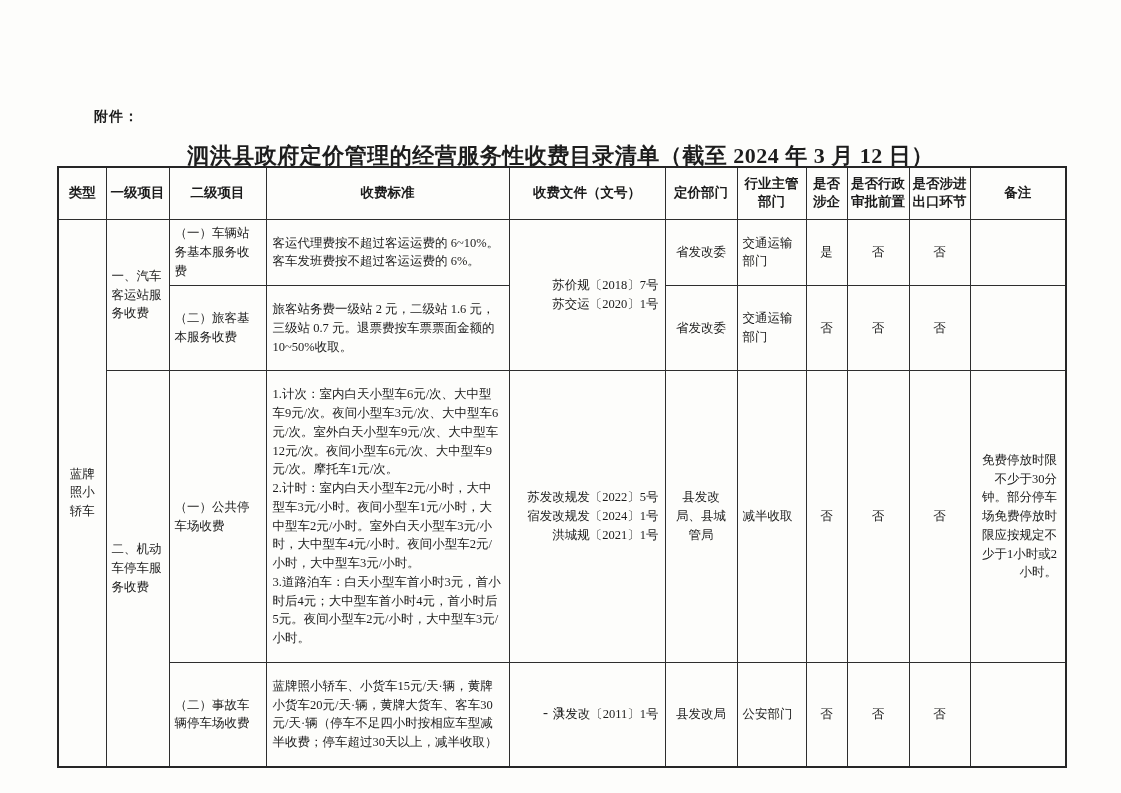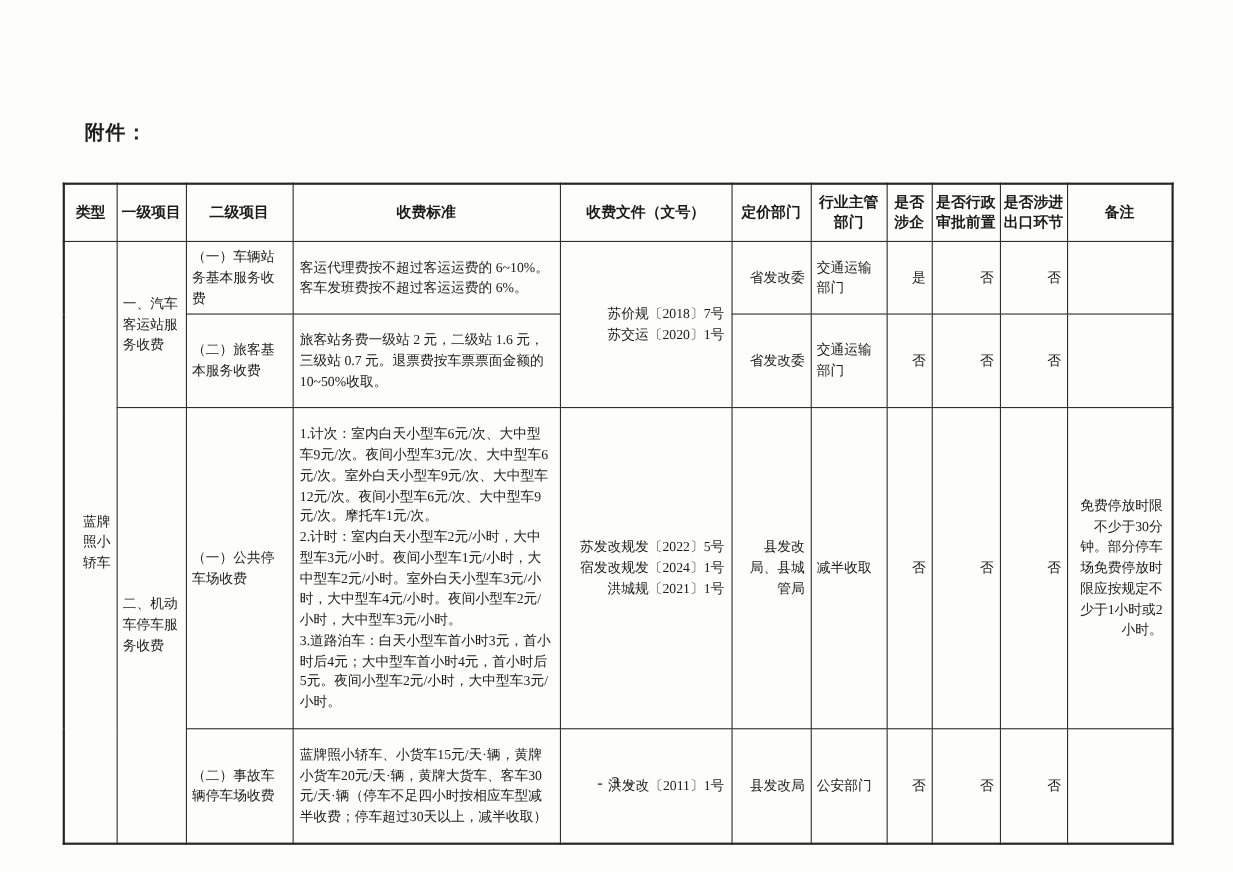--- a/index.html
+++ b/index.html
@@ -10,22 +10,22 @@
   }
   .page{
     position:relative;
     width:1121px;height:793px;
     background:#fdfdfb;
     color:#1d1d1d;
     overflow:hidden;
   }
   .attachment{
     position:absolute;
-    left:77px;top:108px;
-    font-size:18px;
+    left:94px;top:108px;
+    font-size:14px;
     font-weight:bold;
     letter-spacing:1px;
   }
   .doc-title{
     position:absolute;
     left:0;top:141px;
     width:1121px;
     text-align:center;
     font-size:22px;
     font-weight:bold;
@@ -49,41 +49,42 @@
     white-space:pre-line;
     overflow:hidden;
   }
   .fee-table th{
     font-size:13.5px;
     font-weight:bold;
     text-align:center;
     line-height:1.35;
     padding:2px 1px;
   }
-  td.c-center{text-align:right;}
+  td.c-center{text-align:center;}
   td.c-left{text-align:left;}
   td.c-std{text-align:left;padding:14px 6px;}
   td.c-doc{text-align:right;padding:3px 6px;}
   td.c-remark{text-align:right;padding:3px 8px;}
   .page-number{
     position:absolute;
     left:0;top:704px;
     width:1121px;
     text-align:center;
     font-size:15px;
     letter-spacing:2px;
   }
 </style>
 </head>
 <body>
 
 <div class="page">
 
   <div class="attachment">附件：</div>
 
+  <div class="doc-title">泗洪县政府定价管理的经营服务性收费目录清单（截至 2024 年 3 月 12 日）</div>
 
   <table class="fee-table">
     <colgroup>
       <col style="width:48px">
         <col style="width:63px">
         <col style="width:97px">
       <col style="width:243px">
         <col style="width:156px">
         <col style="width:72px">
       <col style="width:69px">

